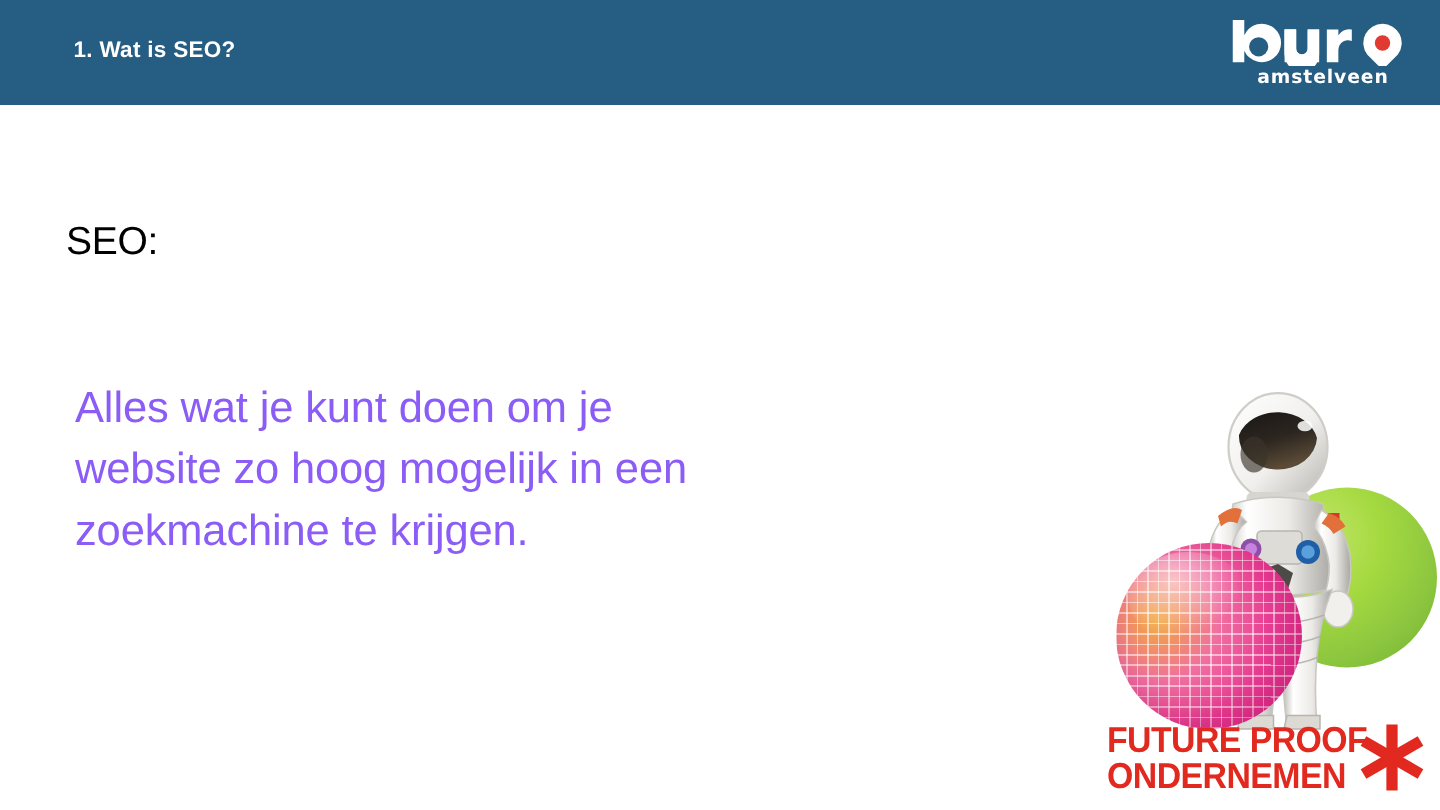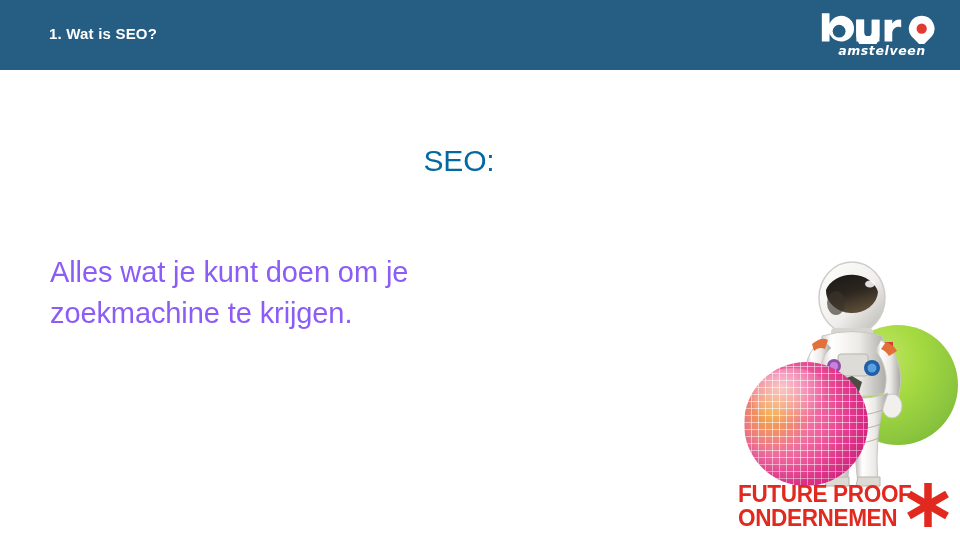--- a/index.html
+++ b/index.html
@@ -39,21 +39,20 @@
     white-space: nowrap;
   }
 
   
   #buro-logo {
     position: absolute;
     left: 818px;
     top: 12px;
     width: 128px;
     height: 50px;
-    font-style: italic;
   }
   #buro-wordmark {
     position: absolute;
     left: 0;
     top: 0;
     width: 128px;
     height: 32px;
   }
   #buro-subtext {
     position: absolute;
@@ -67,25 +66,24 @@
     font-weight: bold;
     font-family: "DejaVu Sans", sans-serif;
   }
 
   
   #headline {
     position: absolute;
     left: 44px;
     top: 140px;
     width: 830px;
-    font-size: 30px;
+    font-size: 26px;
     line-height: 41px;
-    color: #0369a1;
+    color: #000000;
     letter-spacing: -0.2px;
-    text-align: center;
   }
   #headline .hl-line { display: block; white-space: nowrap; }
 
   
   #body-text {
     position: absolute;
     left: 50px;
     top: 252px;
     width: 540px;
     font-size: 29px;
@@ -188,20 +186,21 @@
     </svg>
     <div id="buro-subtext">amstelveen</div>
   </div>
 
   <div id="headline">
     <span class="hl-line">SEO:</span>
   </div>
 
   <div id="body-text">
     <span class="bt-line">Alles wat je kunt doen om je</span>
+    <span class="bt-line">website zo hoog mogelijk in een</span>
     <span class="bt-line">zoekmachine te krijgen.</span>
   </div>
 
   <div id="artwork">
 
     <div id="green-sphere"></div>
 
     <svg id="astronaut" viewBox="0 0 140 230">
       <defs>
         <linearGradient id="suit" x1="0" y1="0" x2="1" y2="0">

